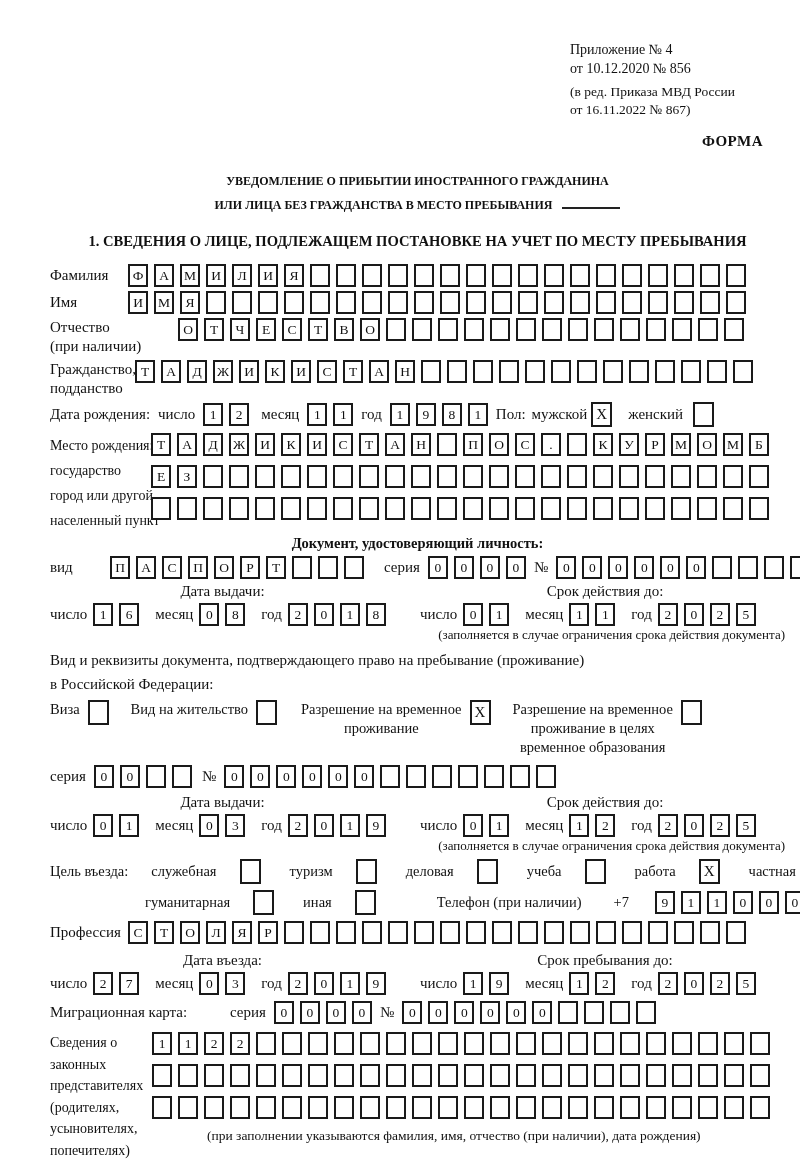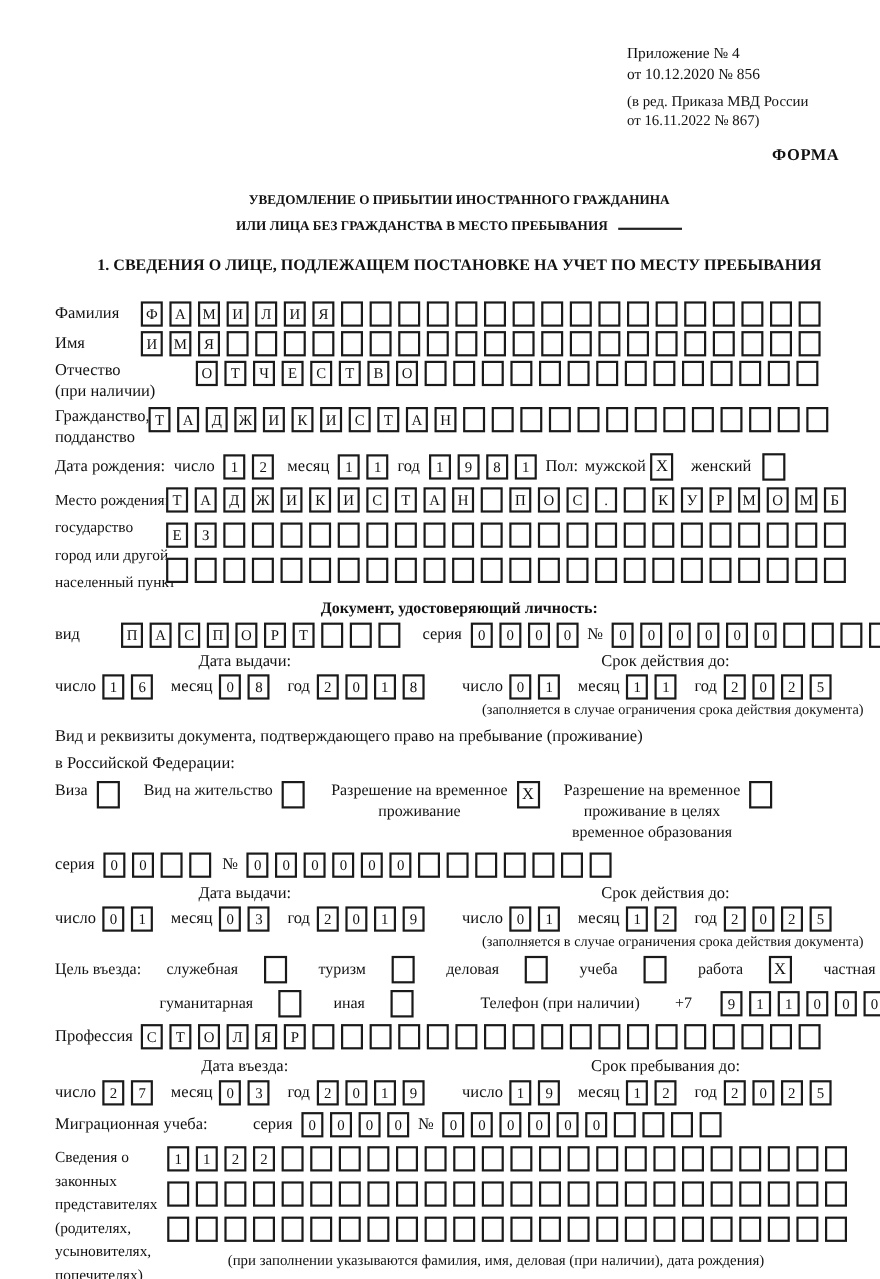--- a/index.html
+++ b/index.html
@@ -76,21 +76,21 @@
     <div>(в ред. Приказа МВД России</div>
     <div>от 16.11.2022 № 867)</div>
   </div>
   <div class="forma">ФОРМА</div>
 
   <div class="title">
     <div>УВЕДОМЛЕНИЕ О ПРИБЫТИИ ИНОСТРАННОГО ГРАЖДАНИНА</div>
     <div><span>ИЛИ ЛИЦА БЕЗ ГРАЖДАНСТВА В МЕСТО ПРЕБЫВАНИЯ</span><span class="title-underline"></span></div>
   </div>
 
-  <div class="section1" style="margin-bottom:24px;">1. СВЕДЕНИЯ О ЛИЦЕ, ПОДЛЕЖАЩЕМ ПОСТАНОВКЕ НА УЧЕТ ПО МЕСТУ ПРЕБЫВАНИЯ</div>
+  <div class="section1" style="margin-bottom:14px;">1. СВЕДЕНИЯ О ЛИЦЕ, ПОДЛЕЖАЩЕМ ПОСТАНОВКЕ НА УЧЕТ ПО МЕСТУ ПРЕБЫВАНИЯ</div>
 
   <div class="row">
     <span class="lbl w78">Фамилия</span>
     <span class="boxes">
         <span class="cell">Ф</span>
         <span class="cell">А</span>
         <span class="cell">М</span>
         <span class="cell">И</span>
         <span class="cell">Л</span>
         <span class="cell">И</span>
@@ -621,21 +621,21 @@
             <span class="cell">2</span>
             <span class="cell">0</span>
             <span class="cell">2</span>
             <span class="cell">5</span>
           </span>
       </div>
     </div>
   </div>
 
   <div class="row" style="margin:6px 0 8px 0;">
-    <span class="lbl" style="width:160px;">Миграционная учеба:</span>
+    <span class="lbl" style="width:160px;">Миграционная карта:</span>
     <span class="lbl" style="margin:0 8px 0 20px;">серия</span>
     <span class="boxes">
         <span class="cell">0</span>
         <span class="cell">0</span>
         <span class="cell">0</span>
         <span class="cell">0</span>
       </span>
     <span class="lbl" style="margin:0 8px 0 2px;">№</span>
     <span class="boxes">
         <span class="cell">0</span>
@@ -732,17 +732,17 @@
           <span class="cell"></span>
           <span class="cell"></span>
           <span class="cell"></span>
           <span class="cell"></span>
           <span class="cell"></span>
           <span class="cell"></span>
           <span class="cell"></span>
           <span class="cell"></span>
           <span class="cell"></span>
         </span>
-      <span class="note-bottom" style="display:block;margin-left:55px;">(при заполнении указываются фамилия, имя, деловая (при наличии), дата рождения)</span>
+      <span class="note-bottom" style="display:block;margin-left:55px;">(при заполнении указываются фамилия, имя, отчество (при наличии), дата рождения)</span>
     </span>
   </div>
 
 </div>
 
 </body></html>

